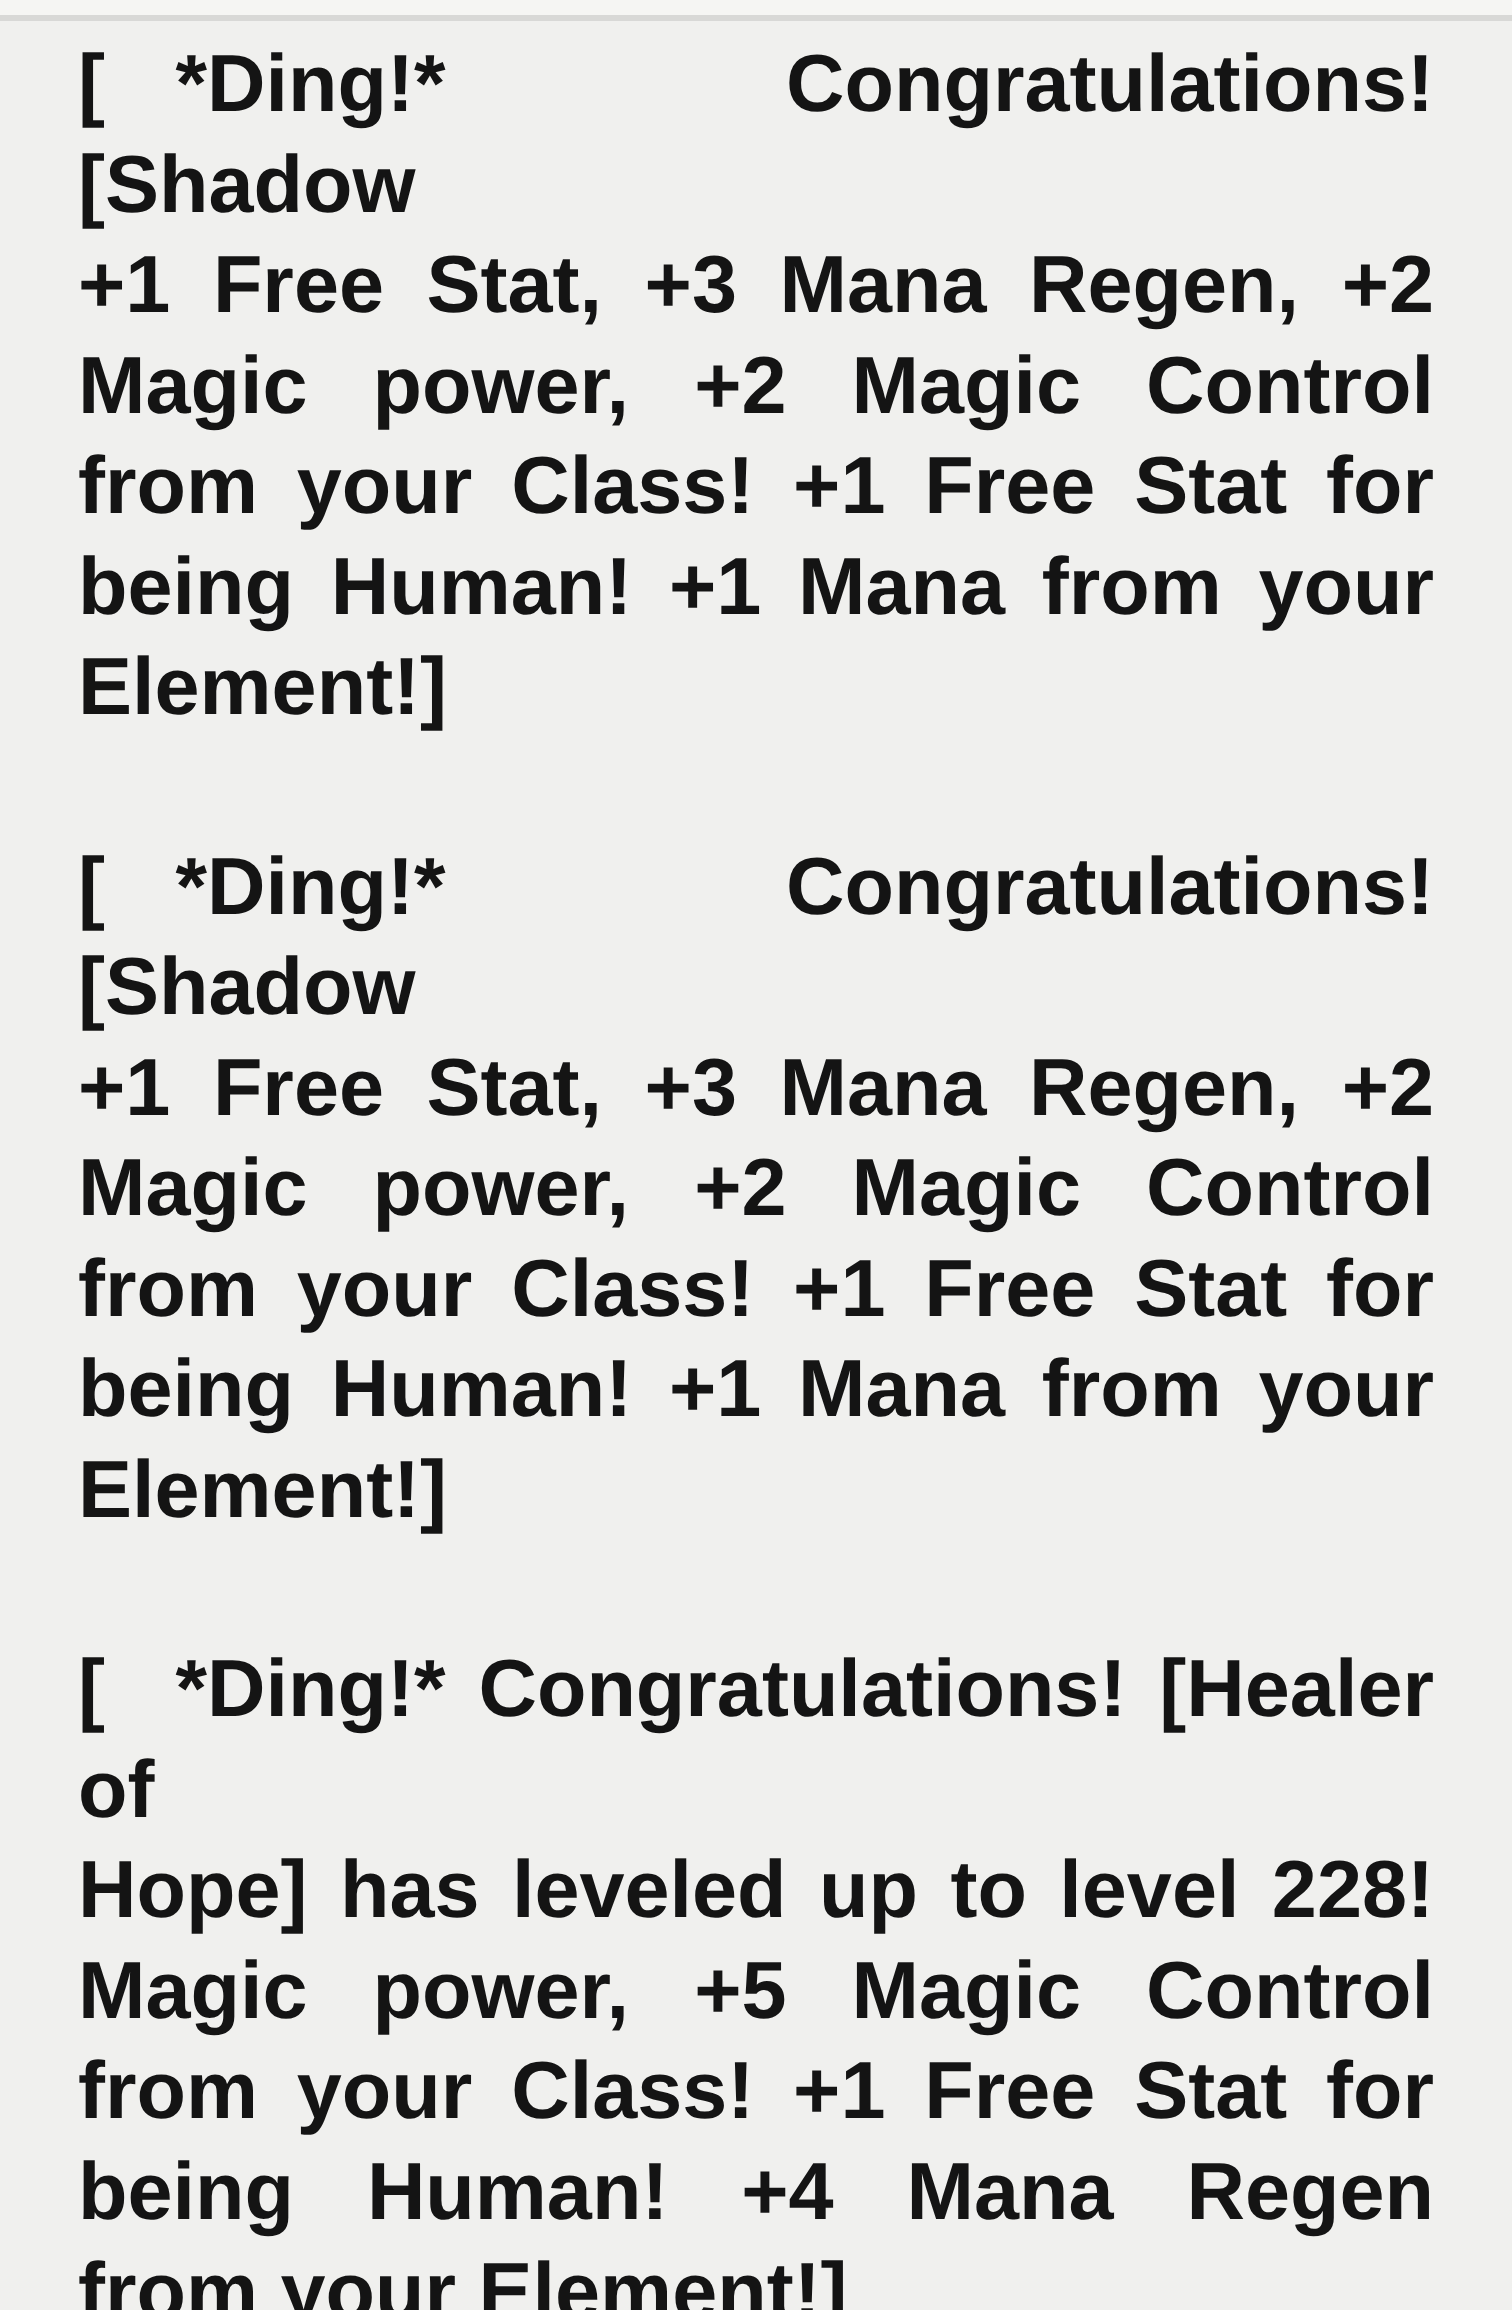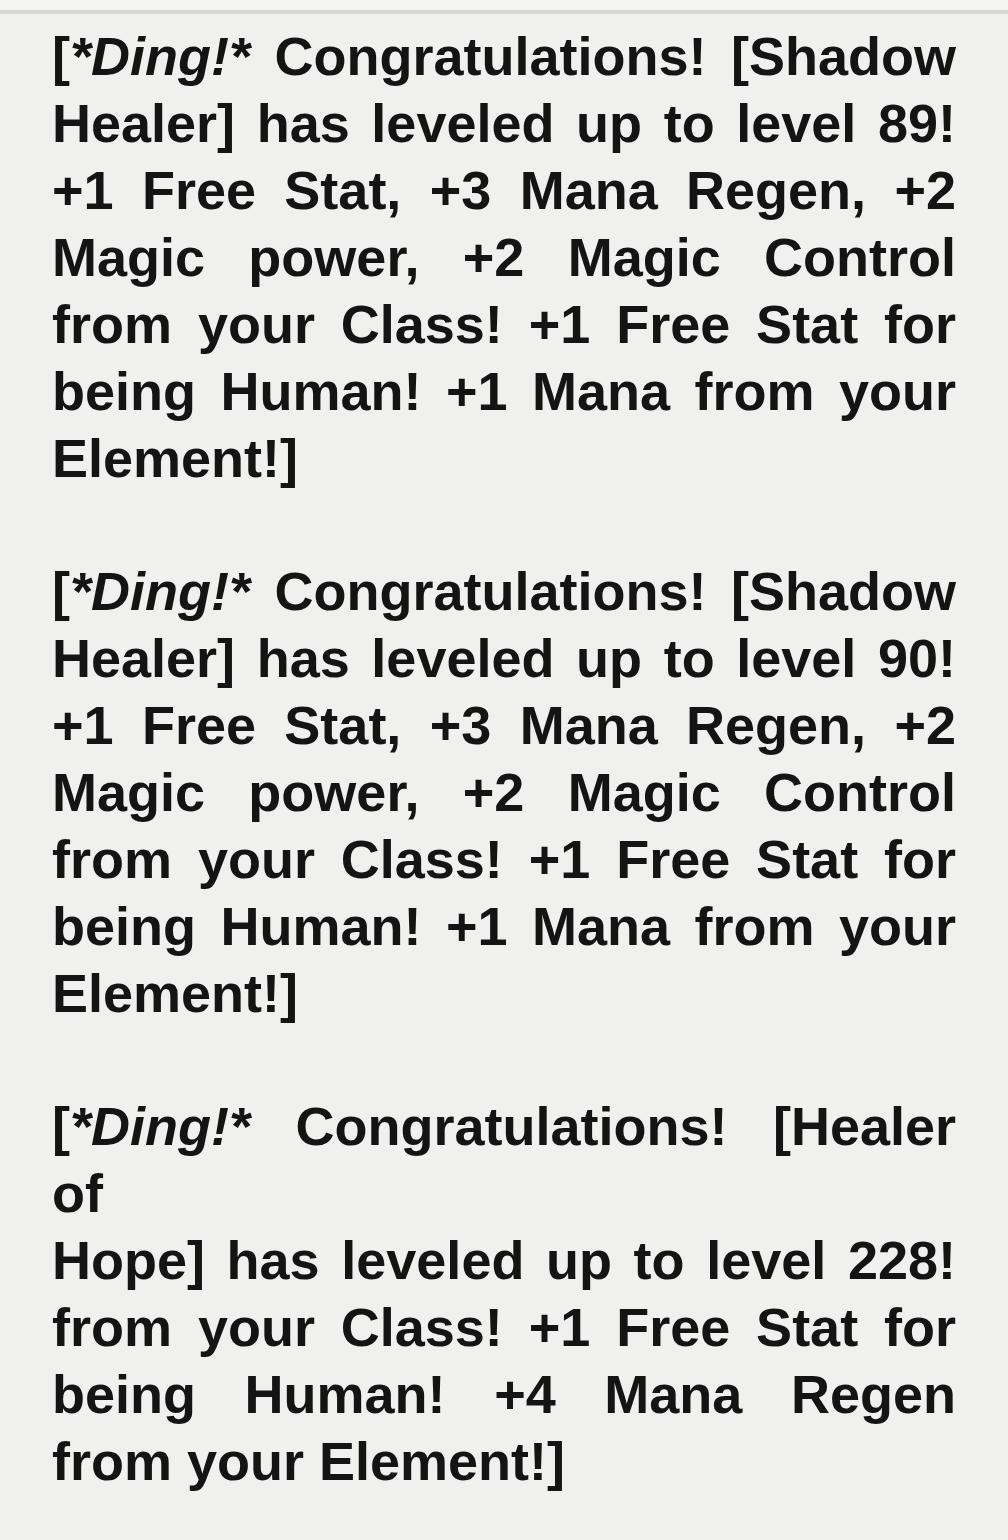--- a/index.html
+++ b/index.html
@@ -26,48 +26,47 @@
     color:var(--fg);
     letter-spacing:0;
   }
   .paragraph{margin:0 0 66px 0;}
   .line{
     text-align:justify;
     text-align-last:justify;
     white-space:normal;
   }
   .line-last{text-align-last:left;}
-  .italic{font-style:italic;}
+  .italic{margin-left:47px;}
 </style>
 </head>
 <body>
 
 <div class="screen">
   <div class="top-strip"></div>
   <div class="top-divider"></div>
   <div class="content">
     <div class="paragraph">
         <div class="line"><span>[</span><span class="italic">*Ding!*</span><span> Congratulations! [Shadow</span></div>
-        <div class="line"><span>Healer] has leveled up to level 89!</span></div>
         <div class="line"><span>+1 Free Stat, +3 Mana Regen, +2</span></div>
         <div class="line"><span>Magic power, +2 Magic Control</span></div>
         <div class="line"><span>from your Class! +1 Free Stat for</span></div>
         <div class="line"><span>being Human! +1 Mana from your</span></div>
         <div class="line line-last"><span>Element!]</span></div>
       </div>
     <div class="paragraph">
         <div class="line"><span>[</span><span class="italic">*Ding!*</span><span> Congratulations! [Shadow</span></div>
-        <div class="line"><span>Healer] has leveled up to level 90!</span></div>
         <div class="line"><span>+1 Free Stat, +3 Mana Regen, +2</span></div>
         <div class="line"><span>Magic power, +2 Magic Control</span></div>
         <div class="line"><span>from your Class! +1 Free Stat for</span></div>
         <div class="line"><span>being Human! +1 Mana from your</span></div>
         <div class="line line-last"><span>Element!]</span></div>
       </div>
     <div class="paragraph">
         <div class="line"><span>[</span><span class="italic">*Ding!*</span><span> Congratulations! [Healer of</span></div>
         <div class="line"><span>Hope] has leveled up to level 228!</span></div>
+        <div class="line"><span>Magic power, +5 Magic Control</span></div>
         <div class="line"><span>from your Class! +1 Free Stat for</span></div>
         <div class="line"><span>being Human! +4 Mana Regen</span></div>
         <div class="line line-last"><span>from your Element!]</span></div>
       </div>
   </div>
 </div>
 
 </body></html>

